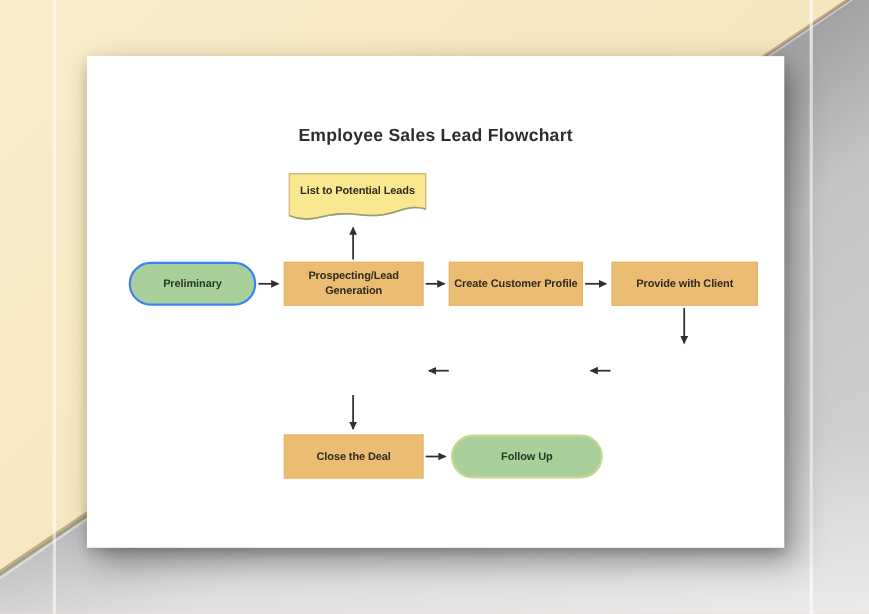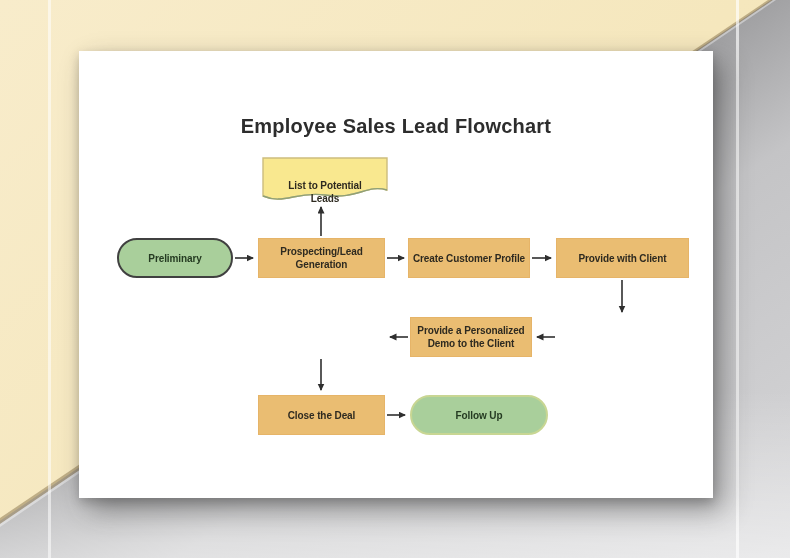--- a/index.html
+++ b/index.html
@@ -29,33 +29,33 @@
   .seam{position:absolute;top:0;bottom:0;width:3px;background:rgba(255,255,255,.55);}
   .seam-left{left:48px;}
   .seam-right{left:736px;background:rgba(255,255,255,.65);}
   
   .page{
     position:absolute;left:79px;top:51px;width:634px;height:447px;background:#ffffff;
     box-shadow:10px 12px 26px rgba(45,45,45,.45), 0 4px 10px rgba(0,0,0,.2);
   }
   .title{
     position:absolute;left:0;top:64px;width:100%;margin:0;text-align:center;
-    font-size:20px;font-weight:700;color:#2d2d2d;letter-spacing:.2px;
+    font-size:16px;font-weight:700;color:#2d2d2d;letter-spacing:.2px;
   }
   .connectors{position:absolute;left:0;top:0;width:634px;height:447px;}
   .node{
     position:absolute;display:flex;align-items:center;justify-content:center;
     text-align:center;font-weight:700;font-size:10px;line-height:1.3;
     color:#2e2a20;letter-spacing:-0.1px;box-sizing:border-box;padding:2px 3px;
   }
   .process{background:#eabd72;border:1px solid #e5b express;border:1px solid #e6b468;}
   .terminal{background:#a9cf9b;border-radius:999px;color:#253b22;}
-  .t-start{border:2px solid #404040;}
+  .t-start{border:2px solid #3b82f6;}
   .t-end{border:2px solid #c8d693;}
-  .doc{background:transparent;padding:12px;align-items:flex-start;}
+  .doc{background:transparent;padding:0;align-items:flex-start;}
   .doc .doc-shape{position:absolute;left:0;top:0;}
   .doc .node-label{position:relative;margin-top:10px;z-index:1;}
   
   .n-doc{left:183px;top:106px;width:126px;height:48px;}
   .n-preliminary{left:38px;top:187px;width:116px;height:40px;}
   .n-prospecting{left:179px;top:187px;width:127px;height:40px;}
   .n-profile{left:329px;top:187px;width:122px;height:40px;}
   .n-connect{left:477px;top:187px;width:133px;height:40px;}
   .n-pitching{left:478px;top:266px;width:133px;height:40px;}
   .n-demo{left:331px;top:266px;width:122px;height:40px;}
@@ -113,23 +113,20 @@
 
   <div class="node process n-profile">
     <span>Create Customer Profile</span>
   </div>
 
   <div class="node process n-connect">
     <span>Provide with Client</span>
   </div>
 
 
-  <div class="node process n-demo">
-    <span>Provide a Personalized Demo to the Client</span>
-  </div>
 
 
   <div class="node process n-close">
     <span>Close the Deal</span>
   </div>
 
   <div class="node terminal t-end n-followup">
     <span>Follow Up</span>
   </div>
 

